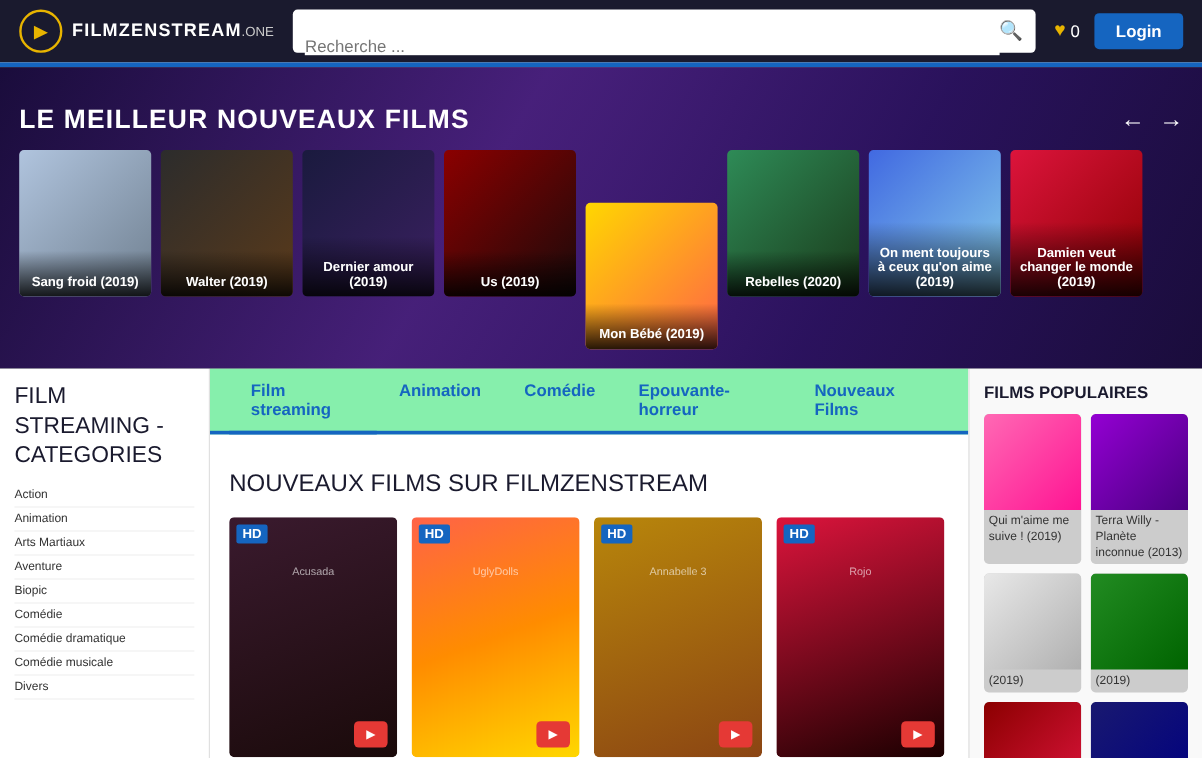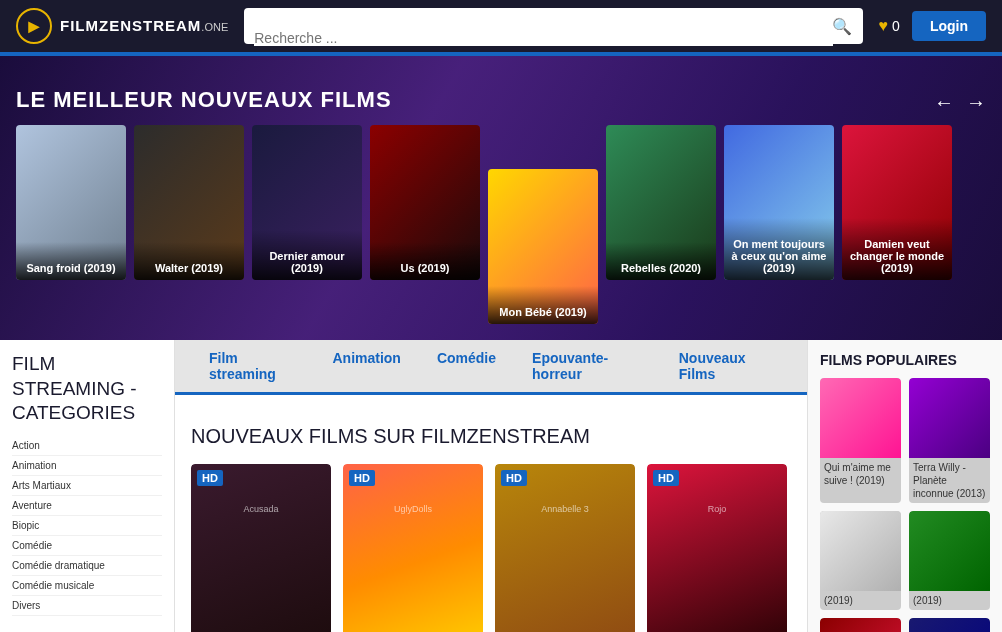--- a/index.html
+++ b/index.html
@@ -126,21 +126,21 @@
       font-size: 20px;
       cursor: pointer;
       font-weight: bold;
     }
     .movie-cards-row {
       display: flex;
       gap: 8px;
     }
     .movie-card {
       flex: 0 0 110px;
-      height: 155px;
+      height: 122px;
       border-radius: 4px;
       overflow: hidden;
       position: relative;
       cursor: pointer;
       background: #333;
     }
     .movie-card-overlay {
       position: absolute;
       bottom: 0;
       left: 0;
@@ -202,21 +202,21 @@
       background: white;
       padding: 0;
     }
 
     
     .tabs-bar {
       display: flex;
       gap: 0;
       border-bottom: 3px solid #1565c0;
       padding: 0 16px;
-      background: #e5e5e5;
+      background: #86efac;
     }
     .tab {
       padding: 10px 18px;
       font-size: 14px;
       cursor: pointer;
       font-weight: bold;
       color: #1565c0;
       border-bottom: none;
     }
     .tab.active {

